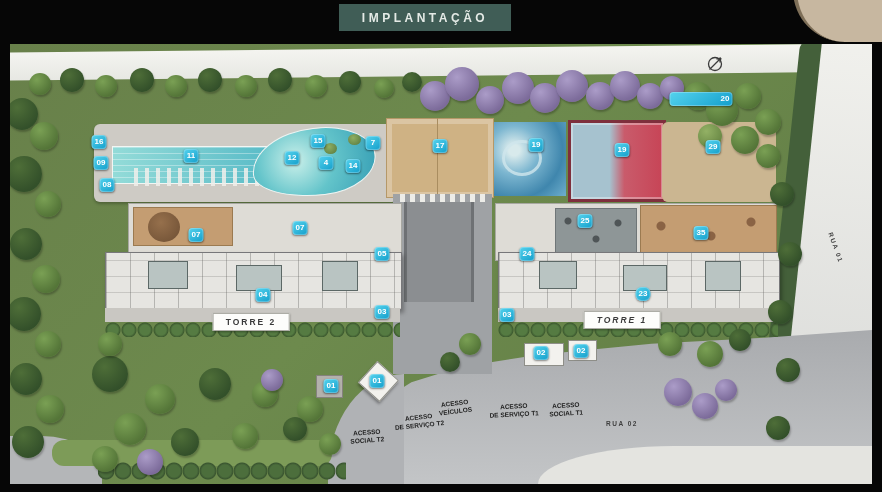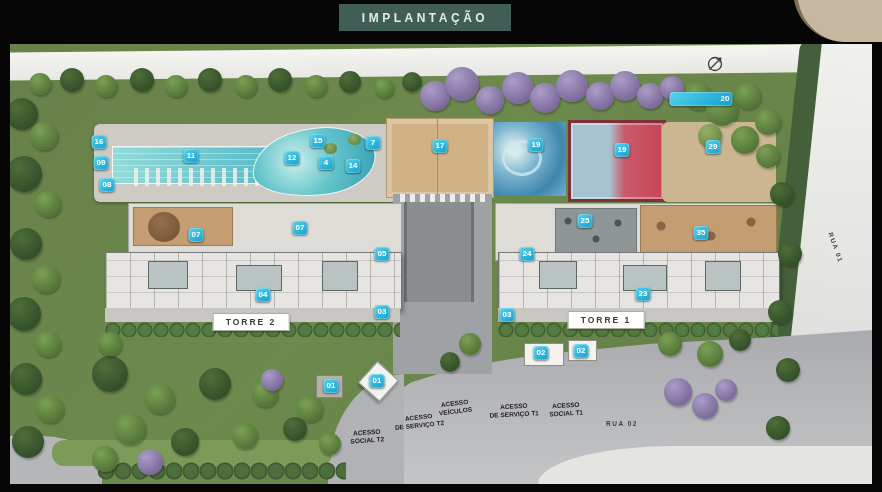--- a/index.html
+++ b/index.html
@@ -232,21 +232,21 @@
       <div class="tr td" style="left: 768px; top: 384px; width: 24px; height: 24px;"></div>
       <div class="tr tg" style="left: 660px; top: 300px; width: 24px; height: 24px;"></div>
       <div class="tr tg" style="left: 700px; top: 310px; width: 26px; height: 26px;"></div>
       <div class="tr td" style="left: 730px; top: 296px; width: 22px; height: 22px;"></div>
       <div class="tr tg" style="left: 460px; top: 300px; width: 22px; height: 22px;"></div>
       <div class="tr tg" style="left: 100px; top: 300px; width: 24px; height: 24px;"></div>
       <div class="tr td" style="left: 440px; top: 318px; width: 20px; height: 20px;"></div>
     </div>
 
   <div class="tower-sign" style="left:241px;top:278px;">TORRE 2</div>
-  <div class="tower-sign" style="left:596px;top:276px;">TORRE 1</div>
+  <div class="tower-sign" style="left:612px;top:276px;font-style:italic;">TORRE 1</div>
   <div class="rua" id="rua-01">RUA 01</div>
   <div class="rua" id="rua-02">RUA 02</div>
   <div class="abs" id="access-layer">
       <div class="access" style="left: 445px; top: 363px; transform: translate(-50%, -50%) rotate(-7deg);">
         <span style="display: block;">ACESSO</span>
         <span style="display: block;">VEÍCULOS</span>
       </div>
       <div class="access" style="left: 409px; top: 377px; transform: translate(-50%, -50%) rotate(-6deg);">
         <span style="display: block;">ACESSO</span>
         <span style="display: block;">DE SERVIÇO T2</span>
@@ -291,17 +291,17 @@
       <div class="marker" style="left: 316px; top: 119px;">4</div>
       <div class="marker" style="left: 343px; top: 122px;">14</div>
       <div class="marker" style="left: 308px; top: 97px;">15</div>
       <div class="marker" style="left: 363px; top: 99px;">7</div>
       <div class="marker" style="left: 430px; top: 102px;">17</div>
       <div class="marker" style="left: 526px; top: 101px;">19</div>
       <div class="marker" style="left: 612px; top: 106px;">19</div>
       <div class="marker" style="left: 691px; top: 55px; padding-left: 48px;">20</div>
       <div class="marker" style="left: 703px; top: 103px;">29</div>
       <div class="marker" style="left: 691px; top: 189px;">35</div>
-      <div class="marker" style="left: 633px; top: 250px;">23</div>
+      <div class="marker" style="left: 633px; top: 250px; border-radius: 6px;">23</div>
       <div class="marker" style="left: 517px; top: 194px; margin-top: 16px;">24</div>
       <div class="marker" style="left: 575px; top: 177px;">25</div>
     </div>
 </div>
 
 </body></html>

